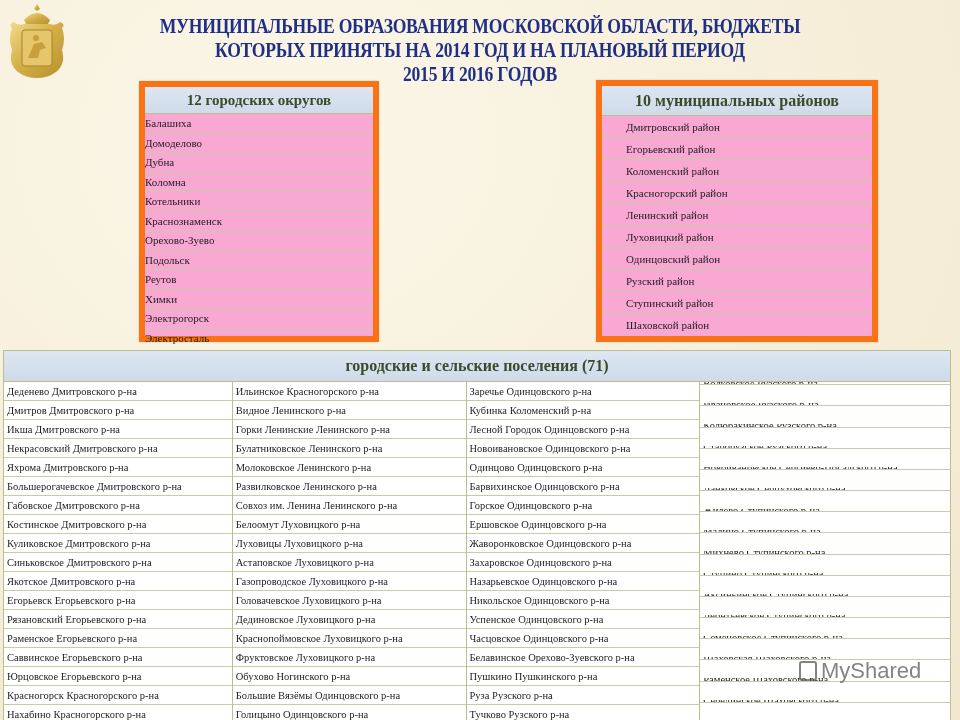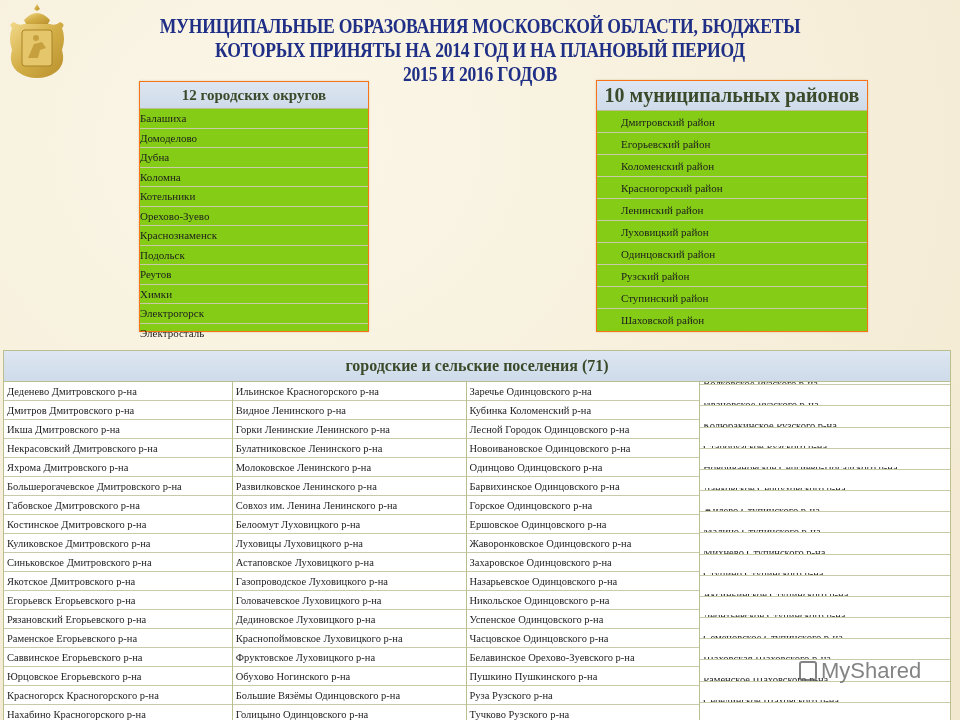--- a/index.html
+++ b/index.html
@@ -16,42 +16,42 @@
   .title {
     position: absolute; left: 70px; top: 14px; width: 820px;
     text-align: center; color: #1f2f86;
     font-family: "Liberation Serif", serif; font-weight: bold;
     font-size: 20px; line-height: 24px; letter-spacing: -0.3px;
     transform: scaleX(0.88); transform-origin: center top;
   }
   .title div { white-space: nowrap; }
 
   .box {
-    position: absolute; background: #84cc16;
-    border: 1px solid #f97316;
+    position: absolute; background: #f9a8d4;
+    border: 6px solid #f97316;
     box-shadow: 0 0 2px rgba(160,160,100,0.4);
   }
   .box .hdr {
     background: linear-gradient(#dde6f1, #cfdbea);
     color: #3a4a2a; font-weight: bold; text-align: center;
     border-bottom: 1px solid #b9bf8f;
   }
   .box .row {
     border-bottom: 1px solid #c9cba8;
     font-size: 11px; color: #1e1e1e; 
     display: flex; align-items: center; white-space: nowrap;
   }
   .box .row:last-child { border-bottom: none; }
 
   #okruga { left: 139px; top: 81px; width: 228px; height: 249px; }
   #okruga .hdr { height: 26px; line-height: 26px; font-size: 15px; }
   #okruga .row { height: 18.5px; }
 
   #rayony { left: 596px; top: 80px; width: 270px; height: 250px; }
-  #rayony .hdr { height: 29px; line-height: 29px; font-size: 20px; }
+  #rayony .hdr { height: 29px; line-height: 29px; font-size: 16px; }
   #rayony .row { height: 21px; padding-left: 24px; }
 
   #poseleniya {
     position: absolute; left: 3px; top: 338px; width: 946px; height: 372px;
     background: #fff; border: 1px solid #b9bf8f; margin-top: 12px;
   }
   #poseleniya .hdr {
     height: 30px; line-height: 30px; text-align: center;
     background: linear-gradient(#dde6f1, #cfdbea);
     color: #3a4a2a; font-size: 16px; font-weight: bold;
@@ -109,22 +109,22 @@
   <div>2015 И 2016 ГОДОВ</div>
 </div>
 
 <div class="box" id="okruga">
   <div class="hdr">12  городских округов</div>
   <div class="row">Балашиха</div>
   <div class="row">Домоделово</div>
   <div class="row">Дубна</div>
   <div class="row">Коломна</div>
   <div class="row">Котельники</div>
+  <div class="row">Краснознаменск</div>
   <div class="row">Орехово-Зуево</div>
-  <div class="row">Краснознаменск</div>
   <div class="row">Подольск</div>
   <div class="row">Реутов</div>
   <div class="row">Химки</div>
   <div class="row">Электрогорск</div>
   <div class="row">Электросталь</div>
 </div>
 
 <div class="box" id="rayony">
   <div class="hdr">10  муниципальных районов</div>
   <div class="row">Дмитровский район</div>

